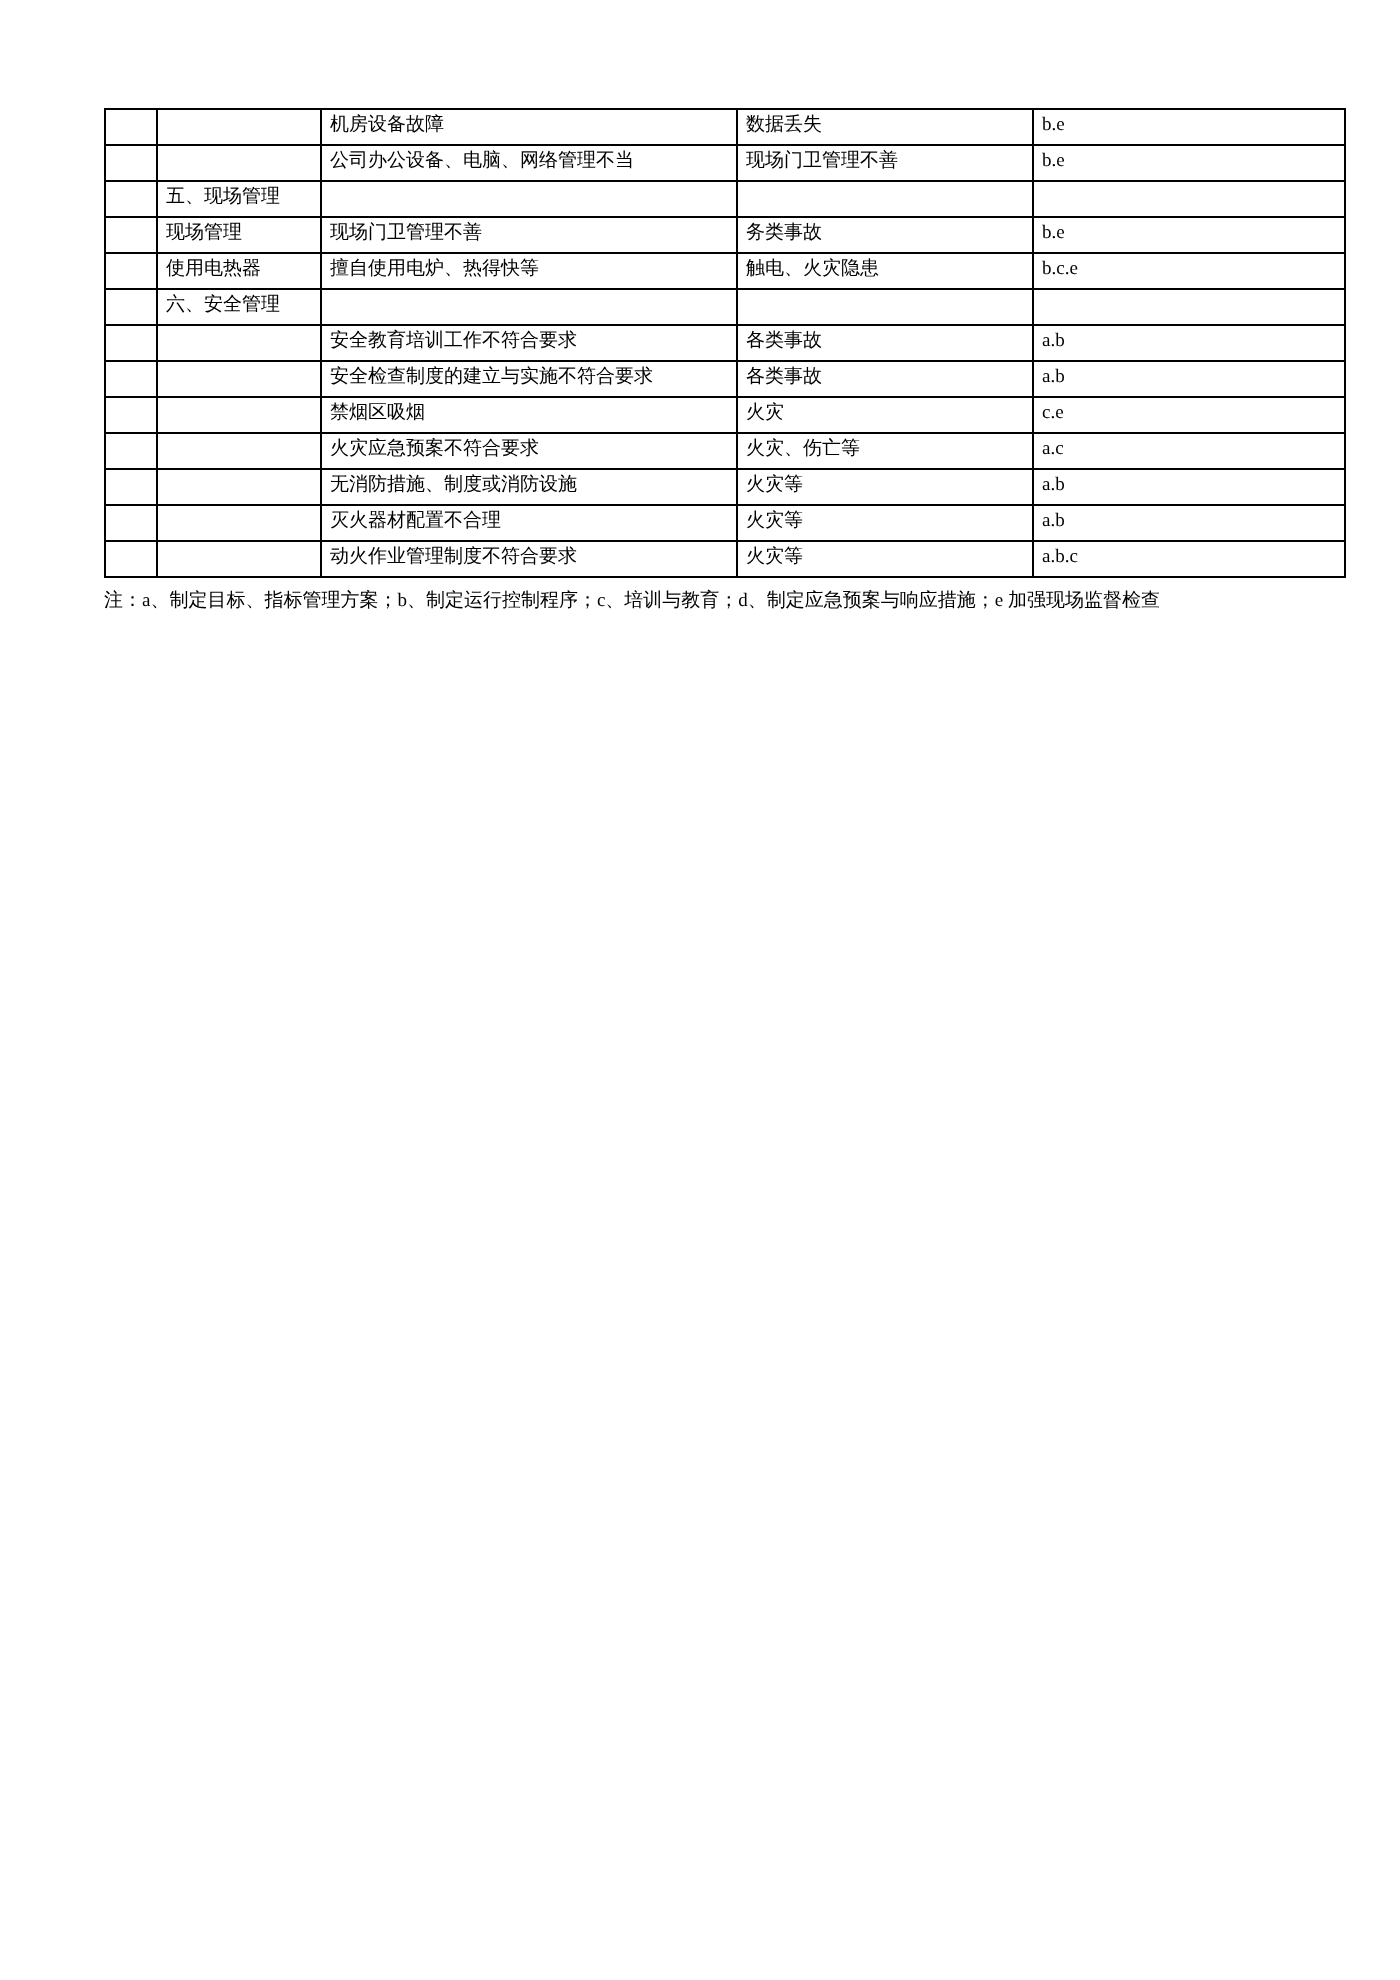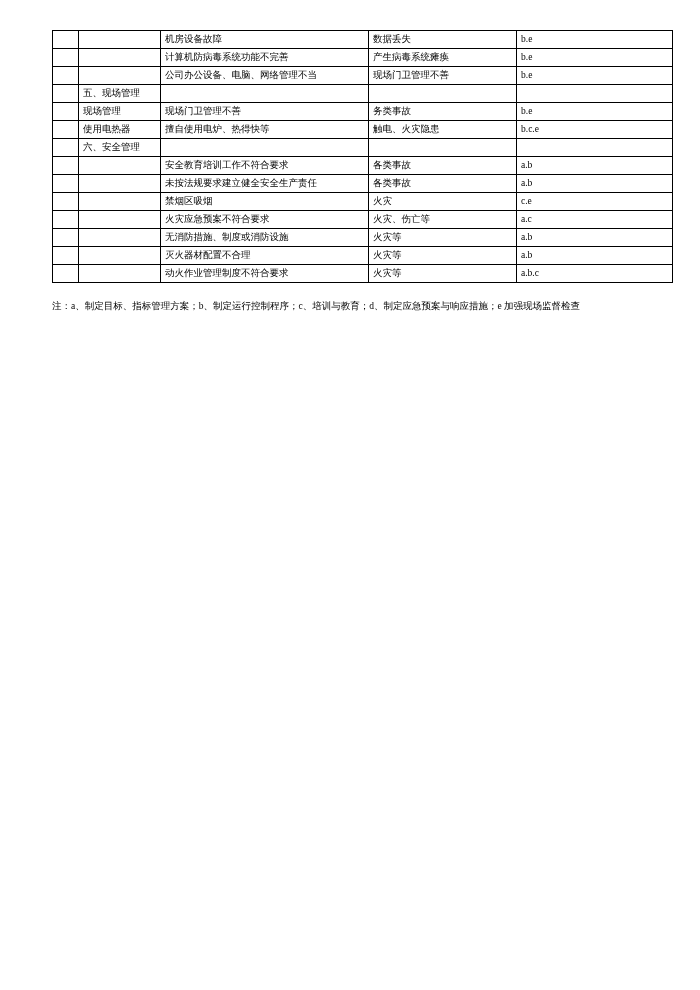--- a/index.html
+++ b/index.html
@@ -18,20 +18,21 @@
     width: 700px;
     height: 990px;
     box-sizing: border-box;
     padding: 30px 28px 0 52px;
   }
   table.risk-table {
     border-collapse: collapse;
     width: 620px;
     table-layout: fixed;
     font-size: 9.5px;
+    margin-top: 24px;
   }
   table.risk-table td {
     border: 1px solid #000000;
     height: 15px;
     padding: 1px 3px 1px 4px;
     vertical-align: middle;
     line-height: 13px;
     overflow: hidden;
     white-space: nowrap;
   }
@@ -44,21 +45,21 @@
   td.cat {
     text-align: left;
     padding-left: 6px;
   }
   td.sub {
     text-align: left;
     padding-left: 10px;
   }
   td.blank { }
   .note {
-    margin-top: 16px;
+    margin-top: 5px;
     font-size: 9.5px;
     line-height: 14px;
     width: 630px;
     letter-spacing: 0px;
   }
 </style>
 </head>
 <body>
 
 <div class="page">
@@ -70,27 +71,20 @@
       <col class="col-c">
       <col class="col-d">
       <col class="col-e">
     </colgroup>
     <tbody>
         <tr>
           <td class="blank"></td>
           <td class="blank"></td>
           <td class="sub">机房设备故障</td>
           <td class="sub">数据丢失</td>
-          <td class="sub">b.e</td>
-        </tr>
-        <tr>
-          <td class="blank"></td>
-          <td class="blank"></td>
-          <td class="sub">计算机防病毒系统功能不完善</td>
-          <td class="sub">产生病毒系统瘫痪</td>
           <td class="sub">b.e</td>
         </tr>
         <tr>
           <td class="blank"></td>
           <td class="blank"></td>
           <td class="sub">公司办公设备、电脑、网络管理不当</td>
           <td class="sub">现场门卫管理不善</td>
           <td class="sub">b.e</td>
         </tr>
         <tr>
@@ -124,21 +118,21 @@
         <tr>
           <td class="blank"></td>
           <td class="blank"></td>
           <td class="sub">安全教育培训工作不符合要求</td>
           <td class="sub">各类事故</td>
           <td class="sub">a.b</td>
         </tr>
         <tr>
           <td class="blank"></td>
           <td class="blank"></td>
-          <td class="sub">未按法规要求建立健全安全生产责任</td>
+          <td class="sub">安全检查制度的建立与实施不符合要求</td>
           <td class="sub">各类事故</td>
           <td class="sub">a.b</td>
         </tr>
         <tr>
           <td class="blank"></td>
           <td class="blank"></td>
           <td class="sub">禁烟区吸烟</td>
           <td class="sub">火灾</td>
           <td class="sub">c.e</td>
         </tr>

